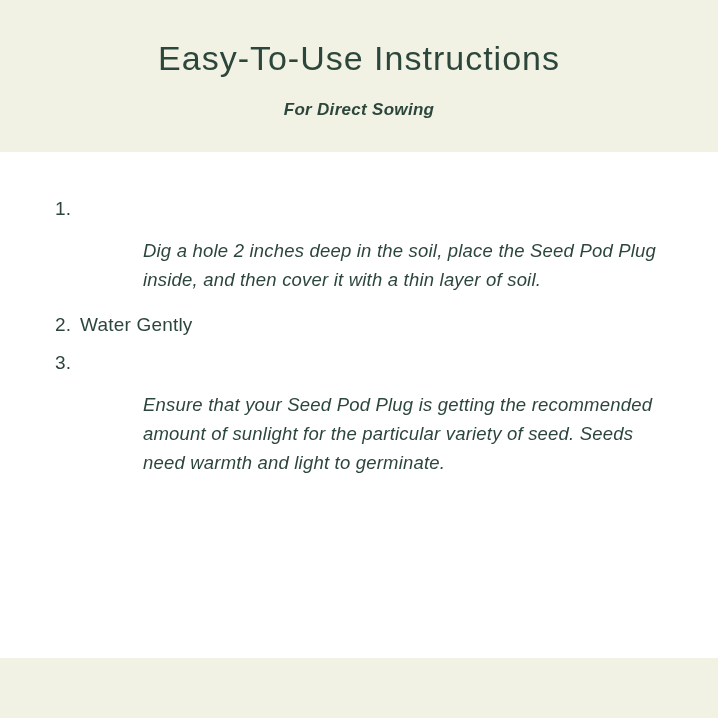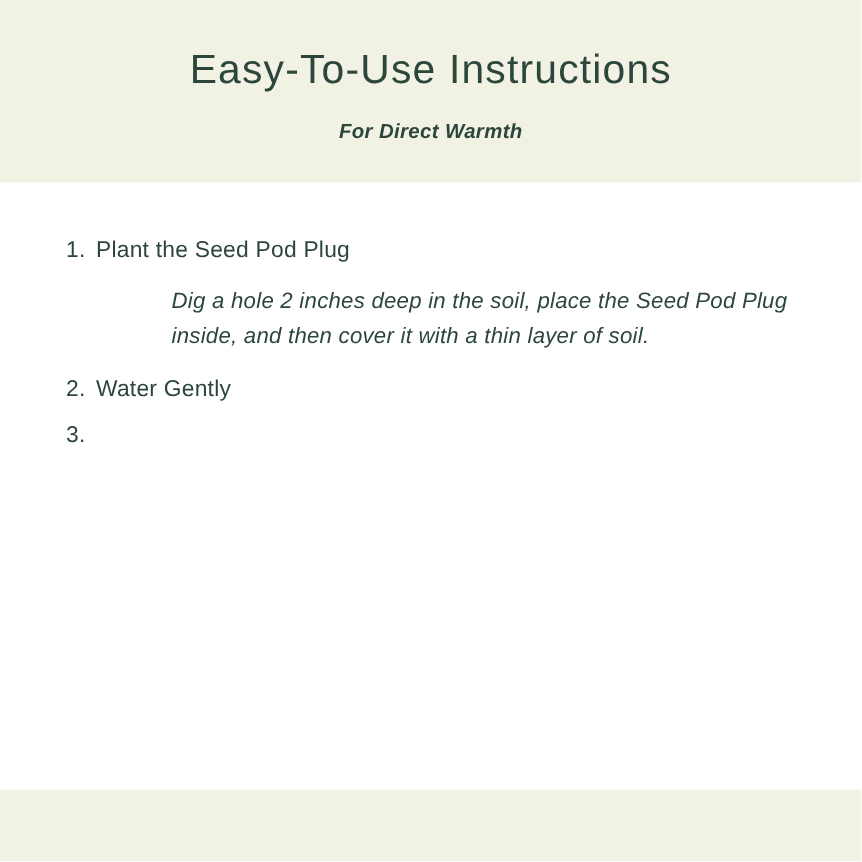--- a/index.html
+++ b/index.html
@@ -69,43 +69,43 @@
     background: #f1f2e4;
   }
 </style>
 </head>
 <body>
 
 <div class="page">
 
   <div class="band-top">
     <div class="title">Easy-To-Use Instructions</div>
-    <div class="subtitle">For Direct Warmth</div>
+    <div class="subtitle">For Direct Sowing</div>
   </div>
 
   <div class="content">
 
     <div class="step">
       <div class="step-head">
         <span class="step-number">1.</span>
-        <span class="step-title">Plant the Seed Pod Plug</span>
       </div>
       <div class="step-desc">Dig a hole 2 inches deep in the soil, place the Seed Pod Plug inside, and then cover it with a thin layer of soil.</div>
     </div>
 
     <div class="step">
       <div class="step-head">
         <span class="step-number">2.</span>
         <span class="step-title">Water Gently</span>
       </div>
     </div>
 
     <div class="step">
       <div class="step-head">
         <span class="step-number">3.</span>
       </div>
+      <div class="step-desc">Ensure that your Seed Pod Plug is getting the recommended amount of sunlight for the particular variety of seed. Seeds need warmth and light to germinate.</div>
     </div>
 
   </div>
 
   <div class="band-bottom"></div>
 
 </div>
 
 </body></html>

